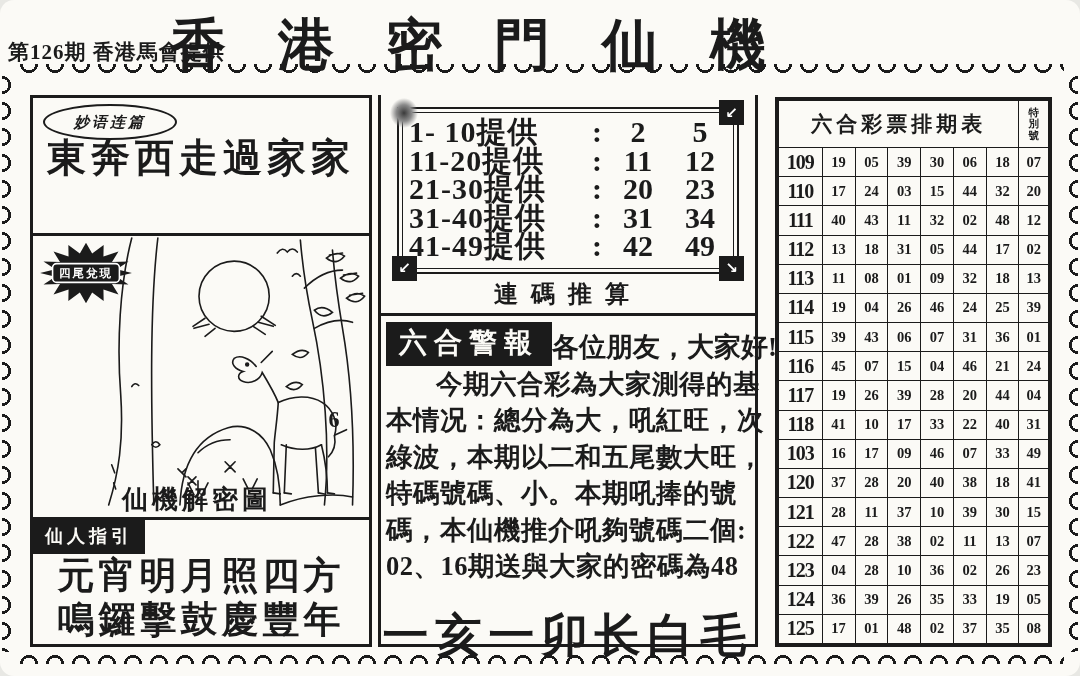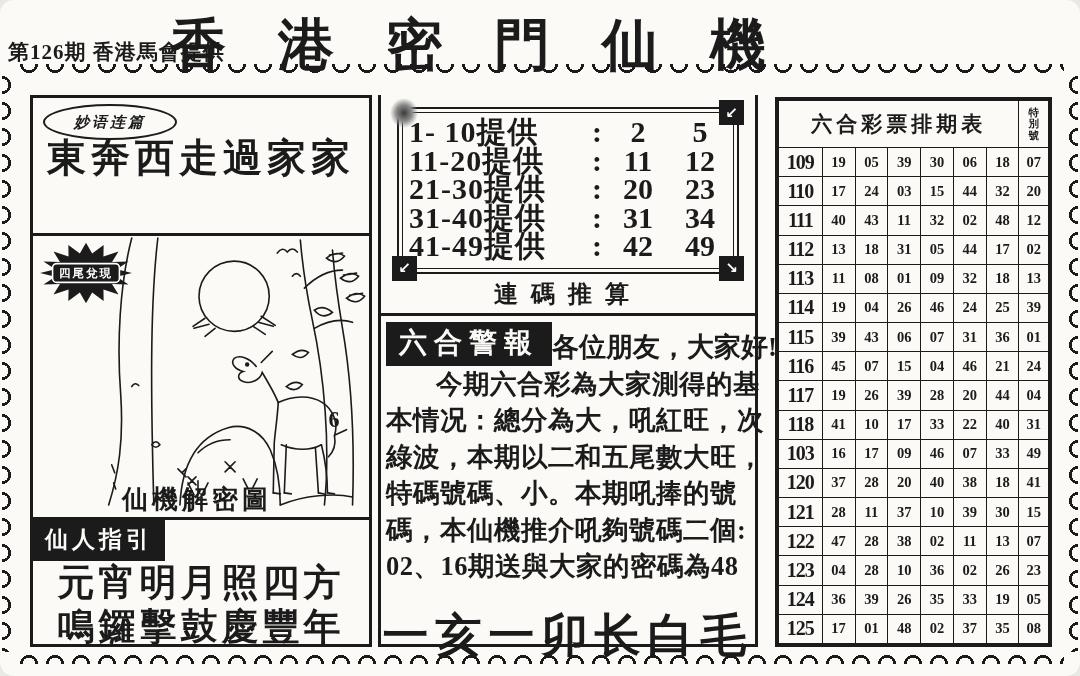--- a/index.html
+++ b/index.html
@@ -31,21 +31,21 @@
   .oval-badge{position:absolute;left:10px;top:6px;width:130px;height:32px;border:2px solid #1b1b1b;
               border-radius:50%;display:flex;align-items:center;justify-content:center;
               font-size:15px;font-weight:bold;font-style:italic;letter-spacing:3px;}
   .verses-a{padding-top:36px;text-align:center;}
   .verses-a .verse-line{font-size:39px;font-weight:bold;line-height:48px;letter-spacing:5px;}
   .sec-b{position:relative;height:284px;border-bottom:3px solid #1b1b1b;box-sizing:border-box;}
   .scene-svg{position:absolute;left:0;top:0;width:100%;height:100%;}
   .star-badge{position:absolute;left:6px;top:4px;width:94px;height:66px;}
   .scene-caption{position:absolute;left:78px;bottom:0px;font-size:26px;font-weight:bold;letter-spacing:4px;margin-left:11px;}
   .sec-c{position:relative;}
-  .guide-badge{display:inline-block;background:#1b1b1b;color:#fbfaf6;font-size:23px;font-weight:bold;
+  .guide-badge{display:inline-block;background:#1b1b1b;color:#fbfaf6;font-size:18px;font-weight:bold;
                padding:4px 12px 6px;letter-spacing:4px;}
   .verses-c{text-align:center;margin-top:0px;}
   .verses-c .verse-line{font-size:37px;font-weight:bold;line-height:44px;letter-spacing:4px;}
   
   .col-mid{position:absolute;left:378px;top:95px;width:380px;height:552px;box-sizing:border-box;
            border-left:3px solid #1b1b1b;border-right:3px solid #1b1b1b;border-bottom:3px solid #1b1b1b;}
   .tipbox{position:relative;margin:12px 16px 2px;border:2px solid #1b1b1b;}
   .tipbox-inner{border:1px solid #1b1b1b;margin:3px;padding:5px 6px 7px;}
   .corner{position:absolute;width:25px;height:25px;background:#1b1b1b;color:#fff;
           display:flex;align-items:center;justify-content:center;

